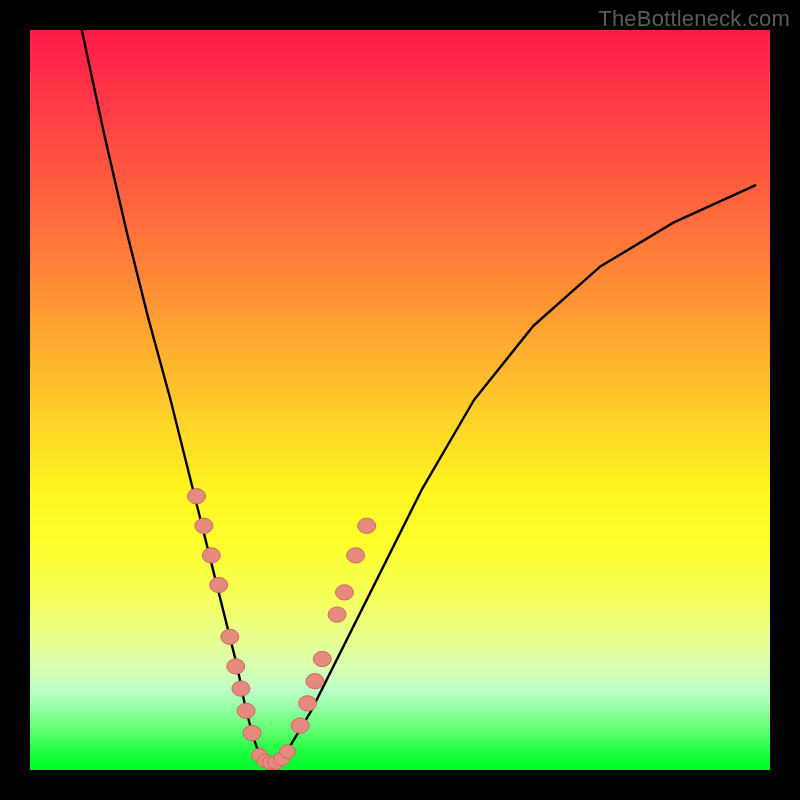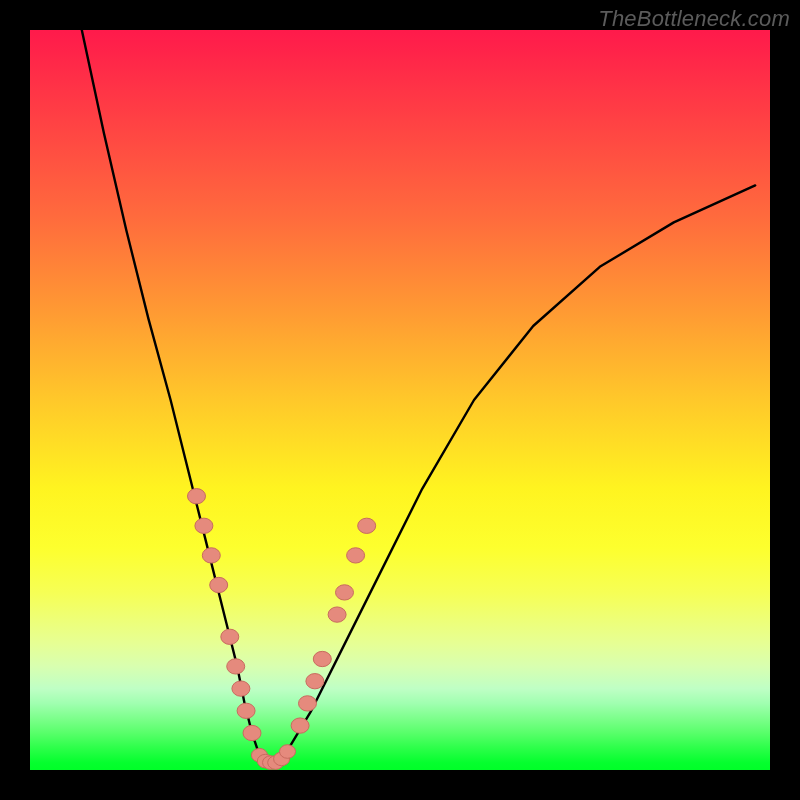--- a/index.html
+++ b/index.html
@@ -49,21 +49,20 @@
     );
   }
   .watermark {
     position: absolute;
     top: 6px;
     right: 10px;
     color: #5b5b5b;
     font-size: 22px;
     letter-spacing: 0.2px;
     font-weight: 500;
-    font-style: italic;
   }
   svg.curve {
     position: absolute;
     left: 30px;
     top: 30px;
     width: 740px;
     height: 740px;
     overflow: visible;
   }
 </style>

